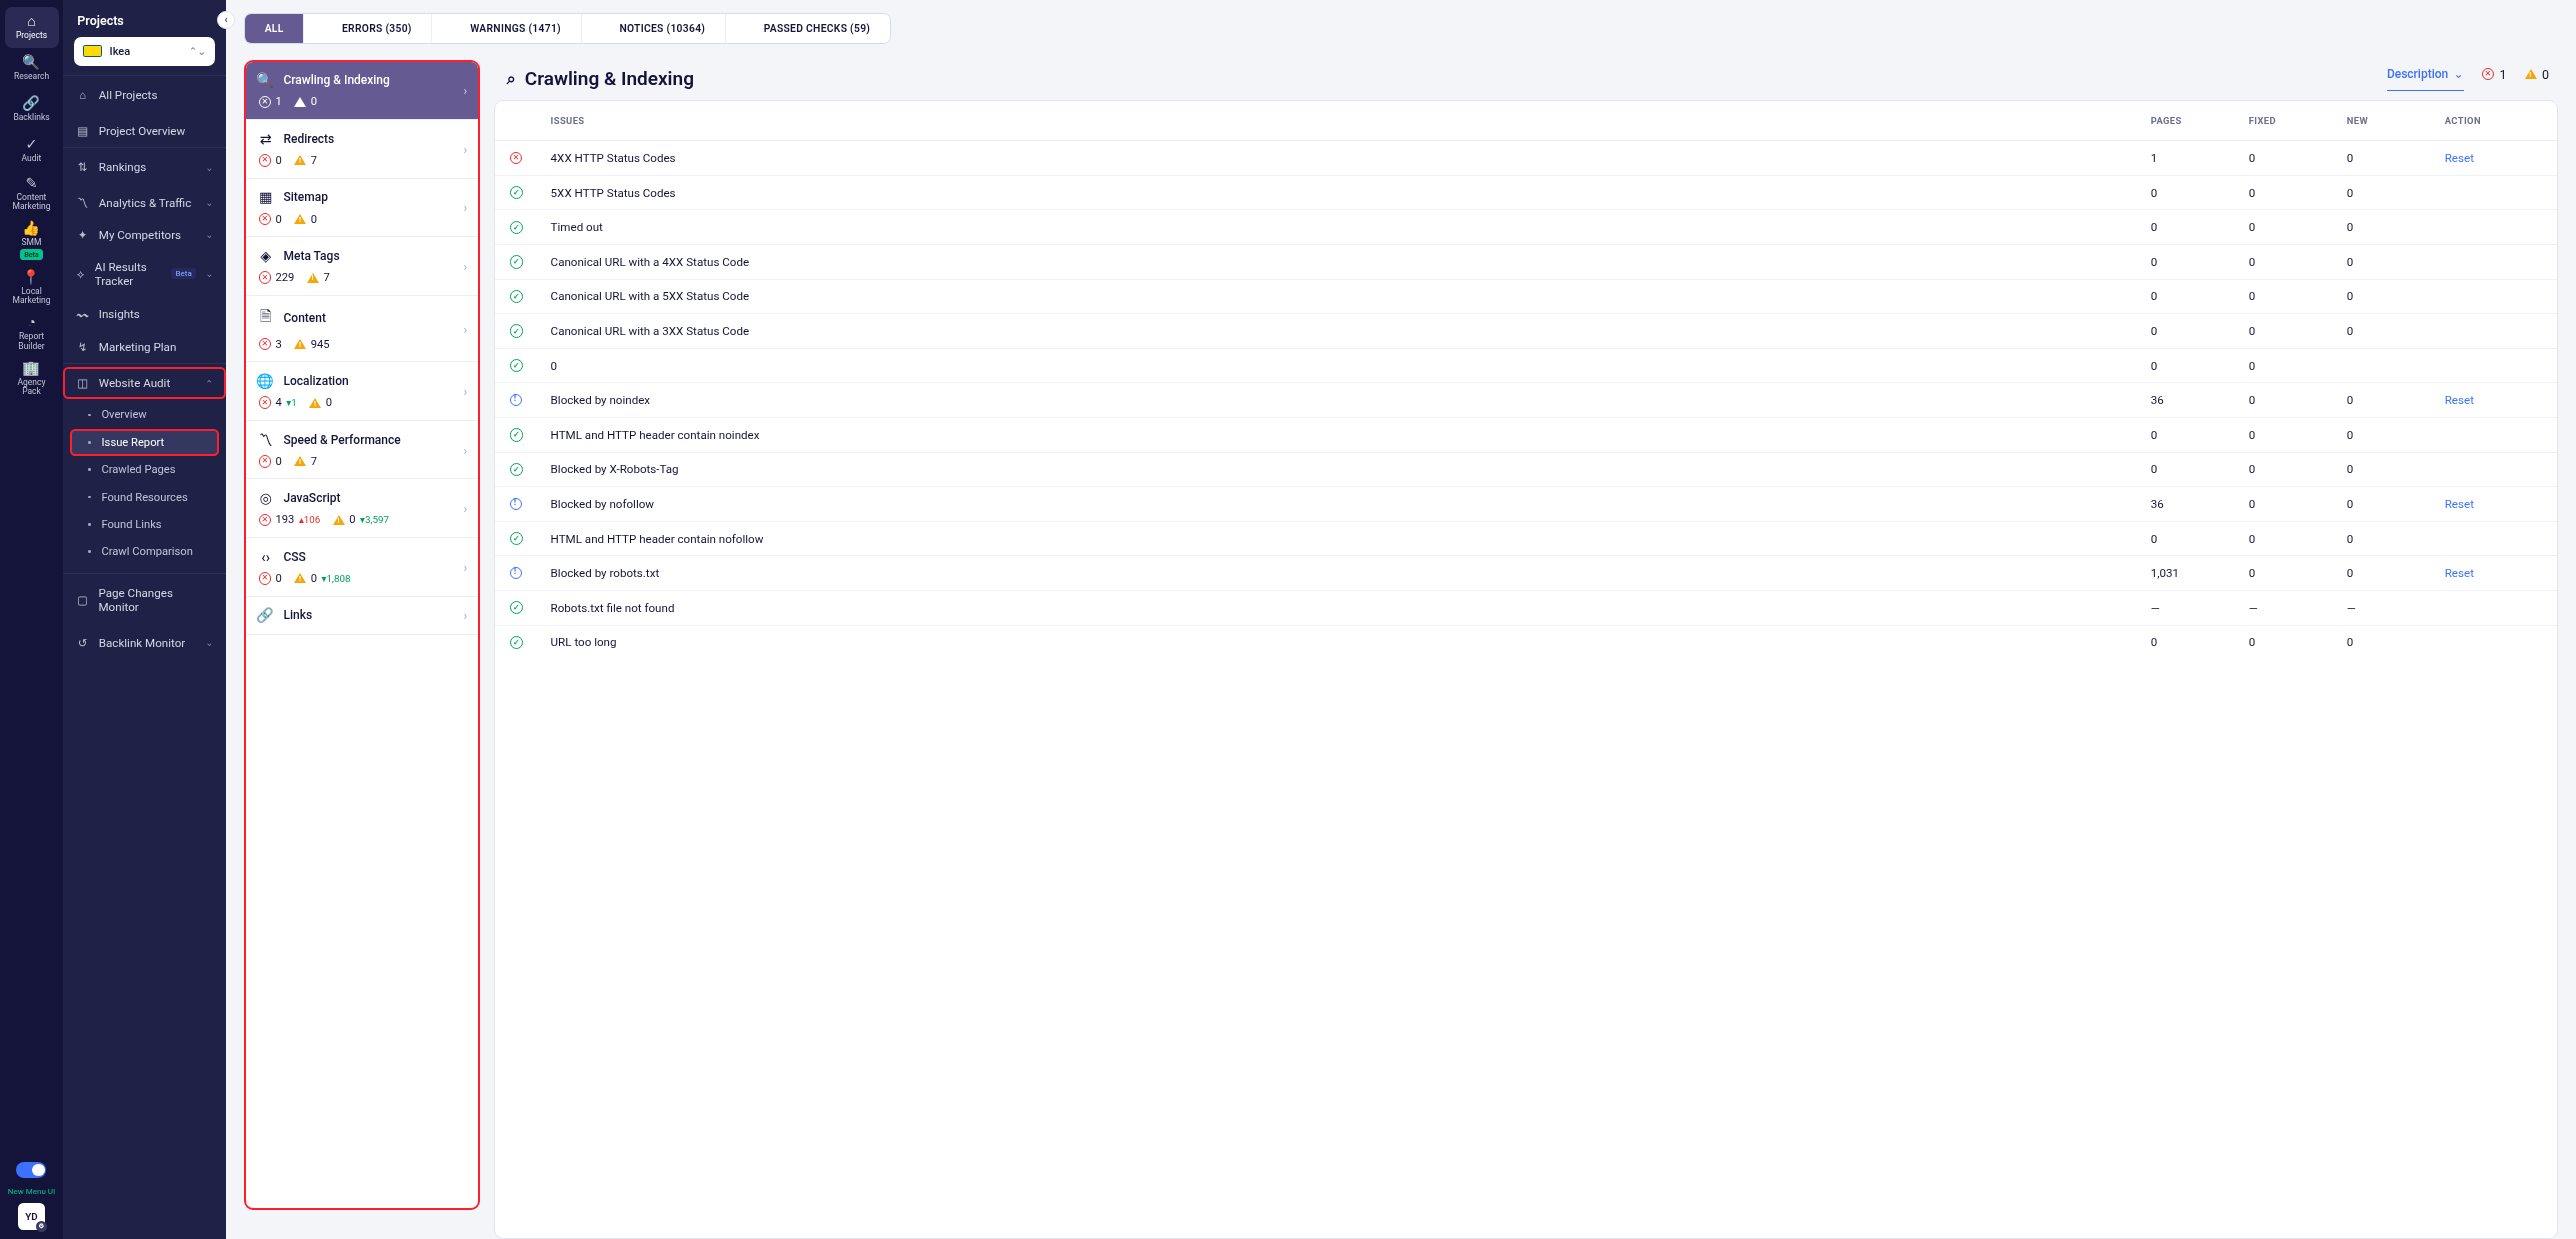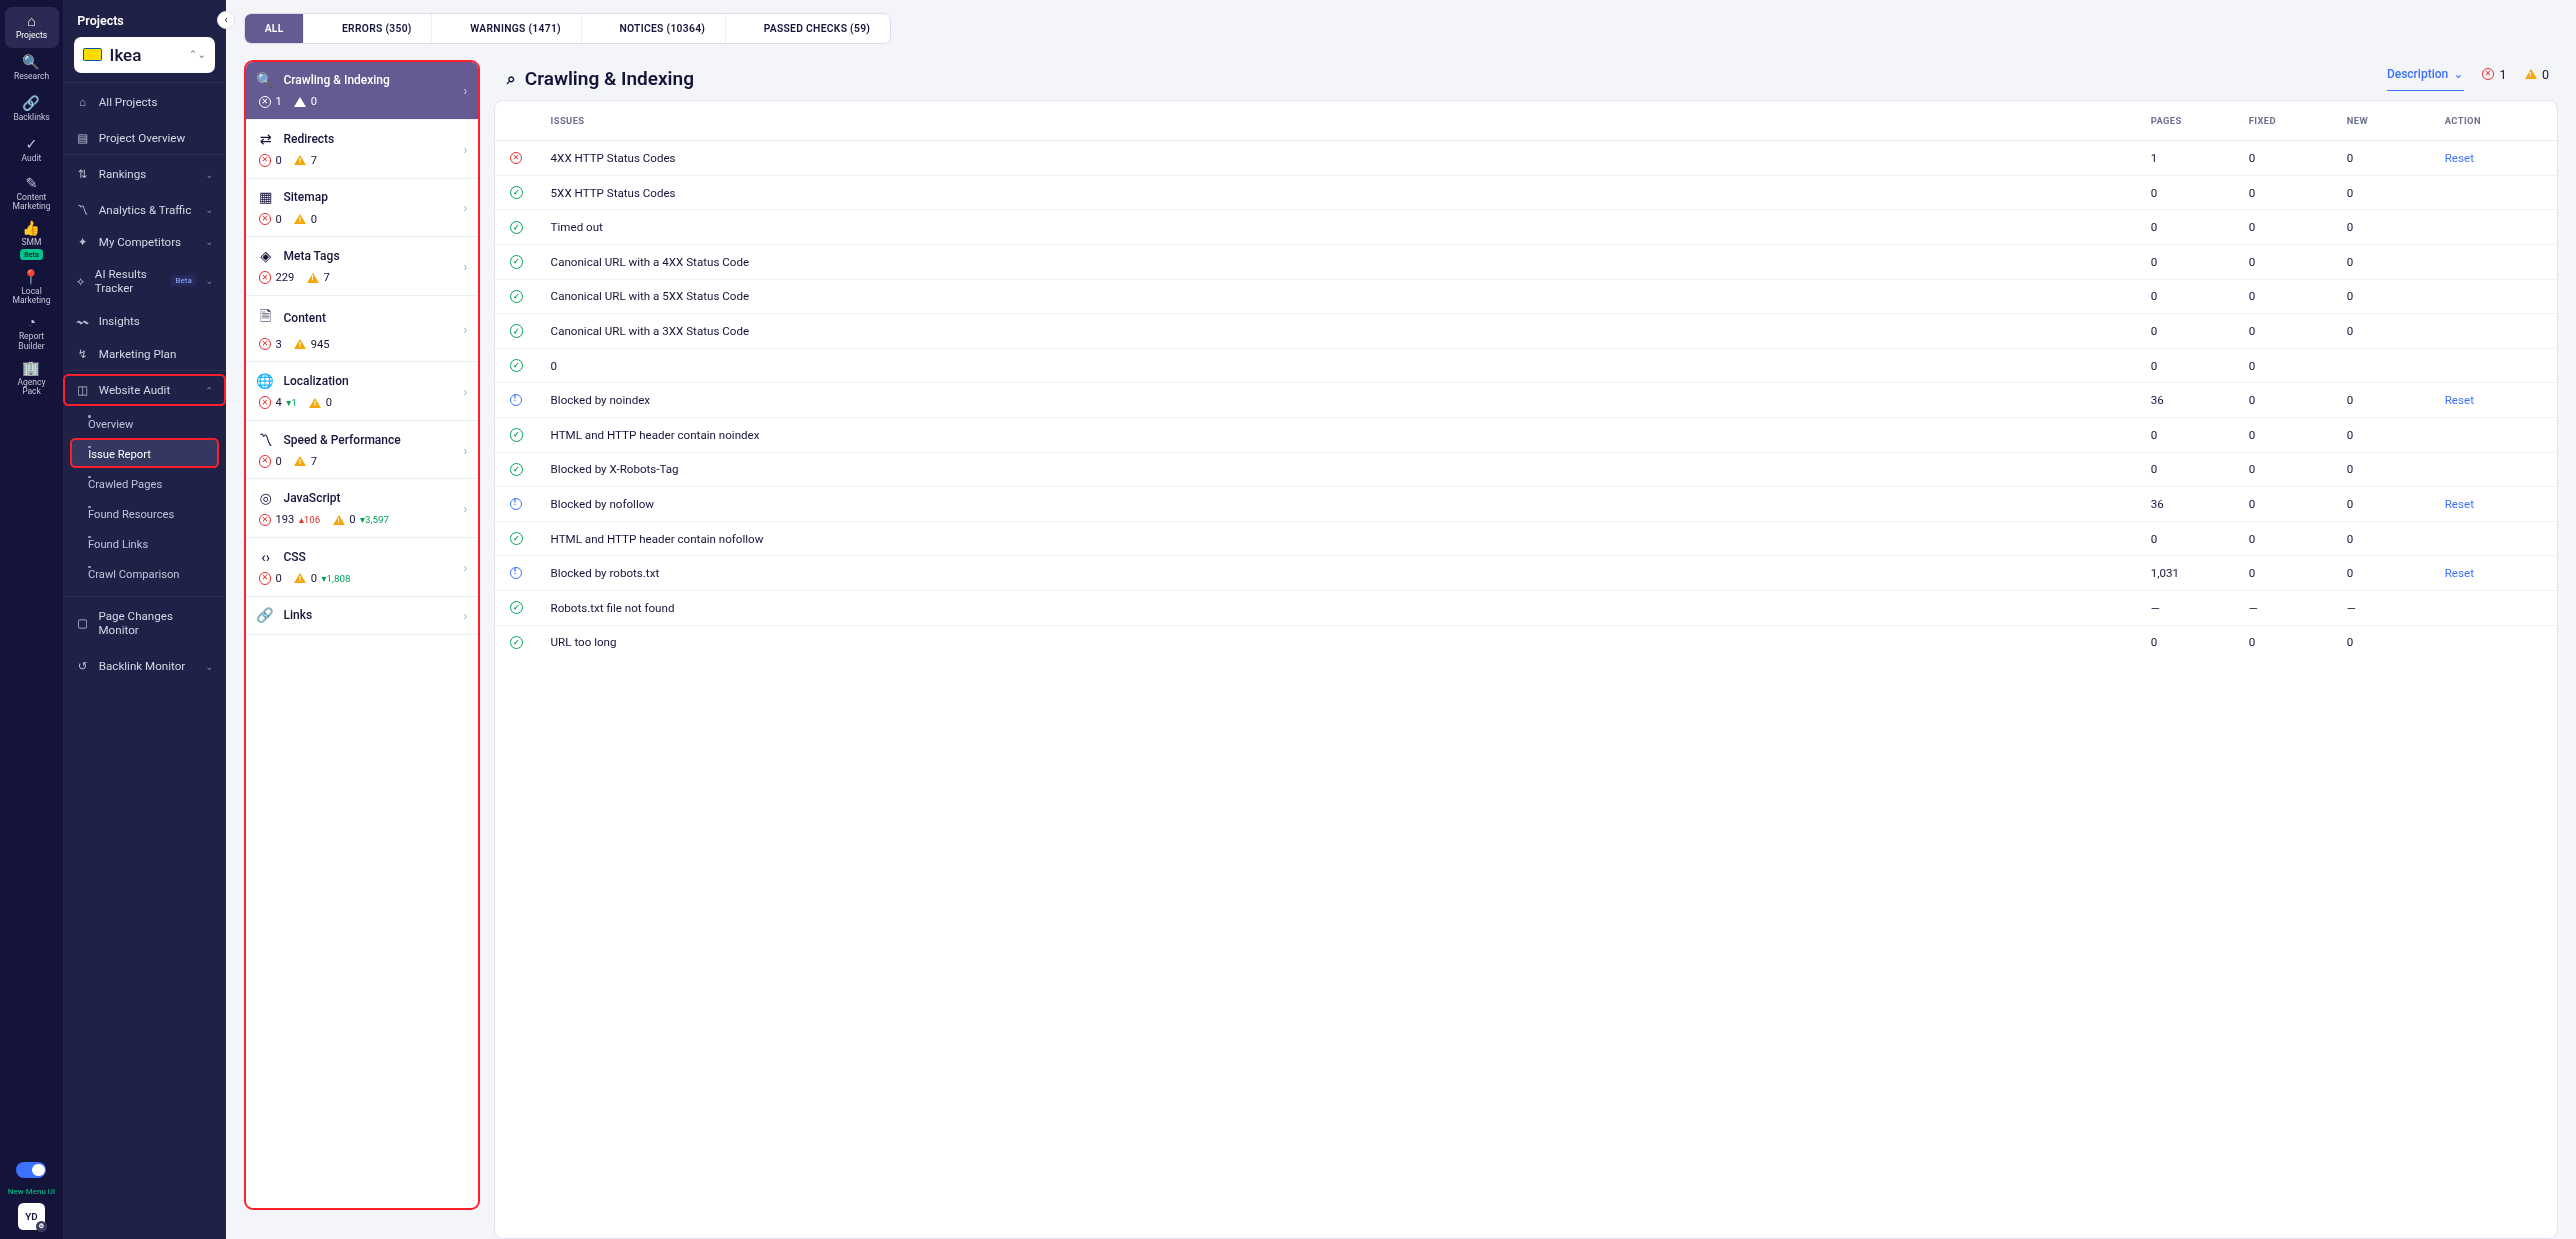--- a/index.html
+++ b/index.html
@@ -21,31 +21,31 @@
   .avatar { width:27px; height:27px; background:#fff; color:#14143a; border-radius:5.4px; display:flex; align-items:center; justify-content:center; font-size:9.8px; font-weight:600; position:relative; }
   .avatar .gear-dot { position:absolute; right:-1.8px; bottom:-1.8px; width:10.7px; height:10.7px; background:#3a3a5f; border-radius:50%; display:flex; align-items:center; justify-content:center; font-size:6.3px; color:#fff; }
 
   
   .sidebar { width: 163px; background: #1f2246; color: #d6d7e7; display:flex; flex-direction:column; position:relative; }
   .sidebar-header { font-size: 12.5px; font-weight: 600; color:#fff; padding: 12.5px 14.3px 9px; }
   .collapse-btn { position:absolute; right:-9px; top:10.7px; width:18px; height:18px; background:#fff; border-radius:50%; display:flex; align-items:center; justify-content:center; font-size:10.7px; color:#14143a; border:0.9px solid #e3e4ef; cursor:pointer; z-index:2;}
   .project-select-wrap { padding: 0 10.7px 9px; }
   .project-select { background:#fff; border-radius:7.2px; padding:8px 9px; display:flex; align-items:center; justify-content:space-between; color:#14143a; cursor:pointer;}
   .project-select .logo { width:19.7px; height:12.5px; background:#ffdb00; border:0.9px solid #0058a3; border-radius:1.8px; margin-right:7.2px; display:inline-block;}
-  .project-select .label { font-size:17px; font-weight:500; flex:1;}
+  .project-select .label { font-size:11px; font-weight:500; flex:1;}
   .project-select .chev { font-size:10.7px; color:#7b7f9e; }
   .sb-group { border-top:0.9px solid rgba(255,255,255,0.06); padding: 3.6px 0; }
   .sb-item { display:flex; align-items:center; padding: 9px 12.5px; font-size:11.6px; color:#d6d7e7; cursor:pointer; position:relative; gap:9px;}
   .sb-item .sb-icon { width:14.3px; display:flex; justify-content:center; font-size:11.6px; opacity:.85;}
   .sb-item .sb-chev { margin-left:auto; font-size:9.8px; color:#7b80a5;}
   .sb-item .mini-beta { background:#4f5cff22; color:#8fb2ff; font-size:8px; padding:0.9px 4.5px; border-radius:3.6px; }
   .sb-item.highlighted { outline:2.7px solid #ff1f2c; outline-offset:-2.7px; border-radius:5.4px;}
   .sb-item.expanded .sb-chev { transform: rotate(180deg);}
   .sb-sub { padding:1.8px 0 3.6px;}
-  .sb-subitem { display:flex; padding: 7.2px 12.5px 7.2px 25px; font-size:11.2px; color:#c1c3da; cursor:pointer;flex-direction:column; }
+  .sb-subitem { display:flex; align-items:center; padding: 7.2px 12.5px 7.2px 25px; font-size:11.2px; color:#c1c3da; cursor:pointer; }
   .sb-subitem .subdot { width:2.7px; height:2.7px; background:#9ea2c4; border-radius:50%; margin-right:10.7px;}
   .sb-subitem.active { background: #34375f; color:#fff; border-radius:5.4px; margin: 0 7.2px; padding-left:18px;}
   .sb-subitem.active.hl { outline:2.7px solid #ff1f2c; outline-offset:-2.7px;}
 
   
   .main { flex:1; display:flex; flex-direction:column; min-width:0;}
   .tabs-row { padding: 12.5px 18px 0; background:#f4f5f9;}
   .tabs { display:inline-flex; border:0.9px solid #d9dbe9; border-radius:7.2px; background:#fff; overflow:hidden;gap:18px;}
   .tab { padding: 8px 19.7px; font-size:10.3px; font-weight:600; letter-spacing:0.3px; color:#14143a; cursor:pointer; border-right:0.9px solid #eceef7; white-space:nowrap;}
   .tab:last-child{border-right:none;}

